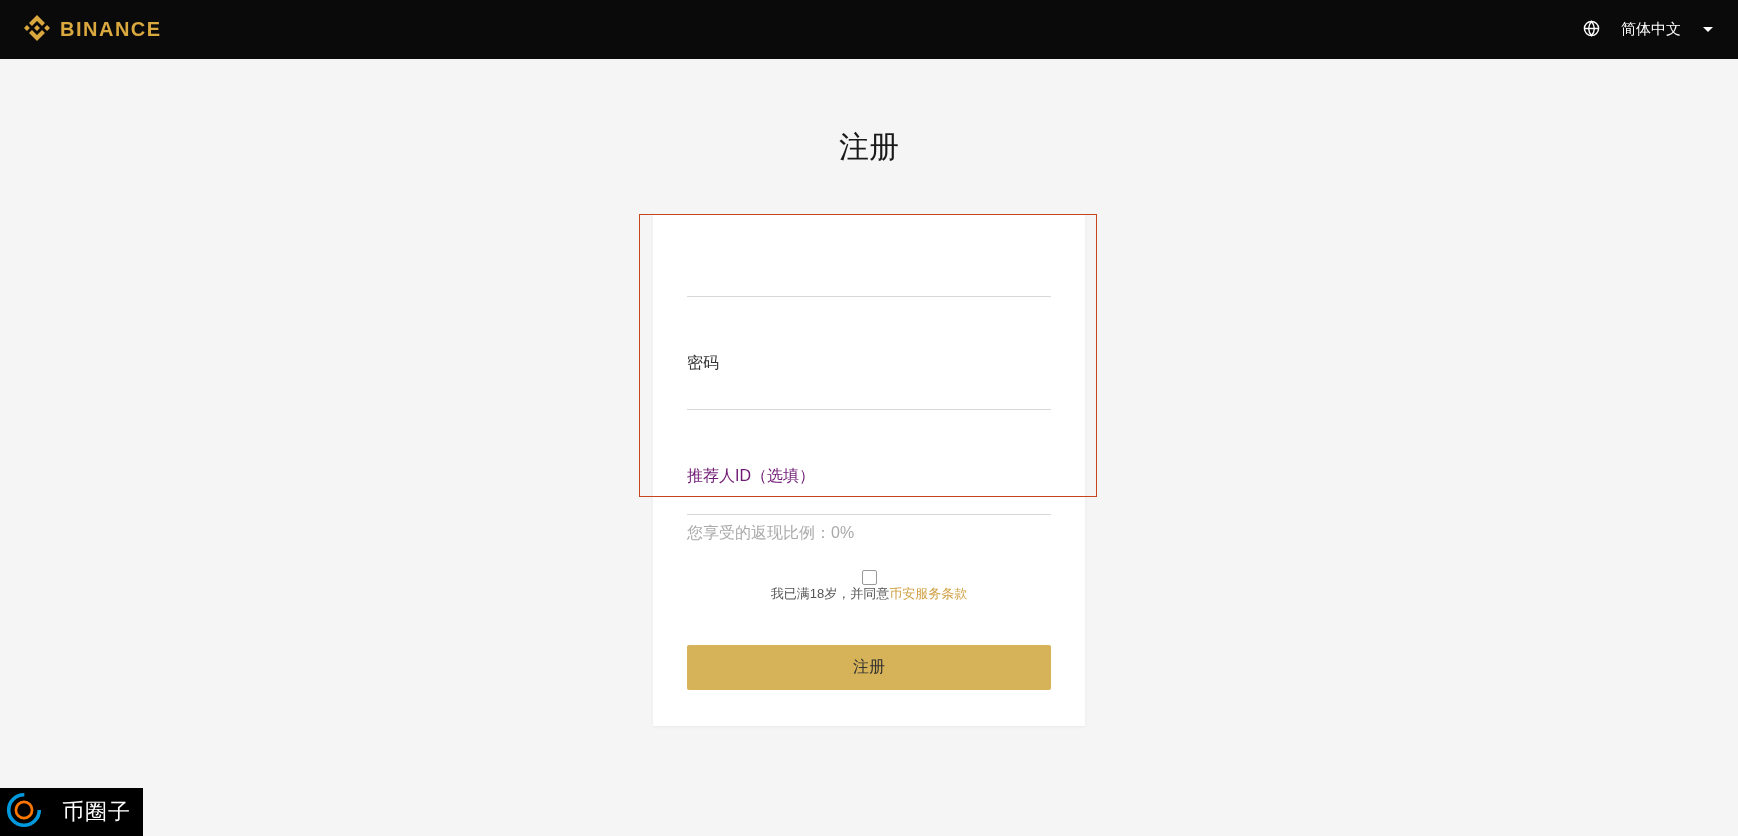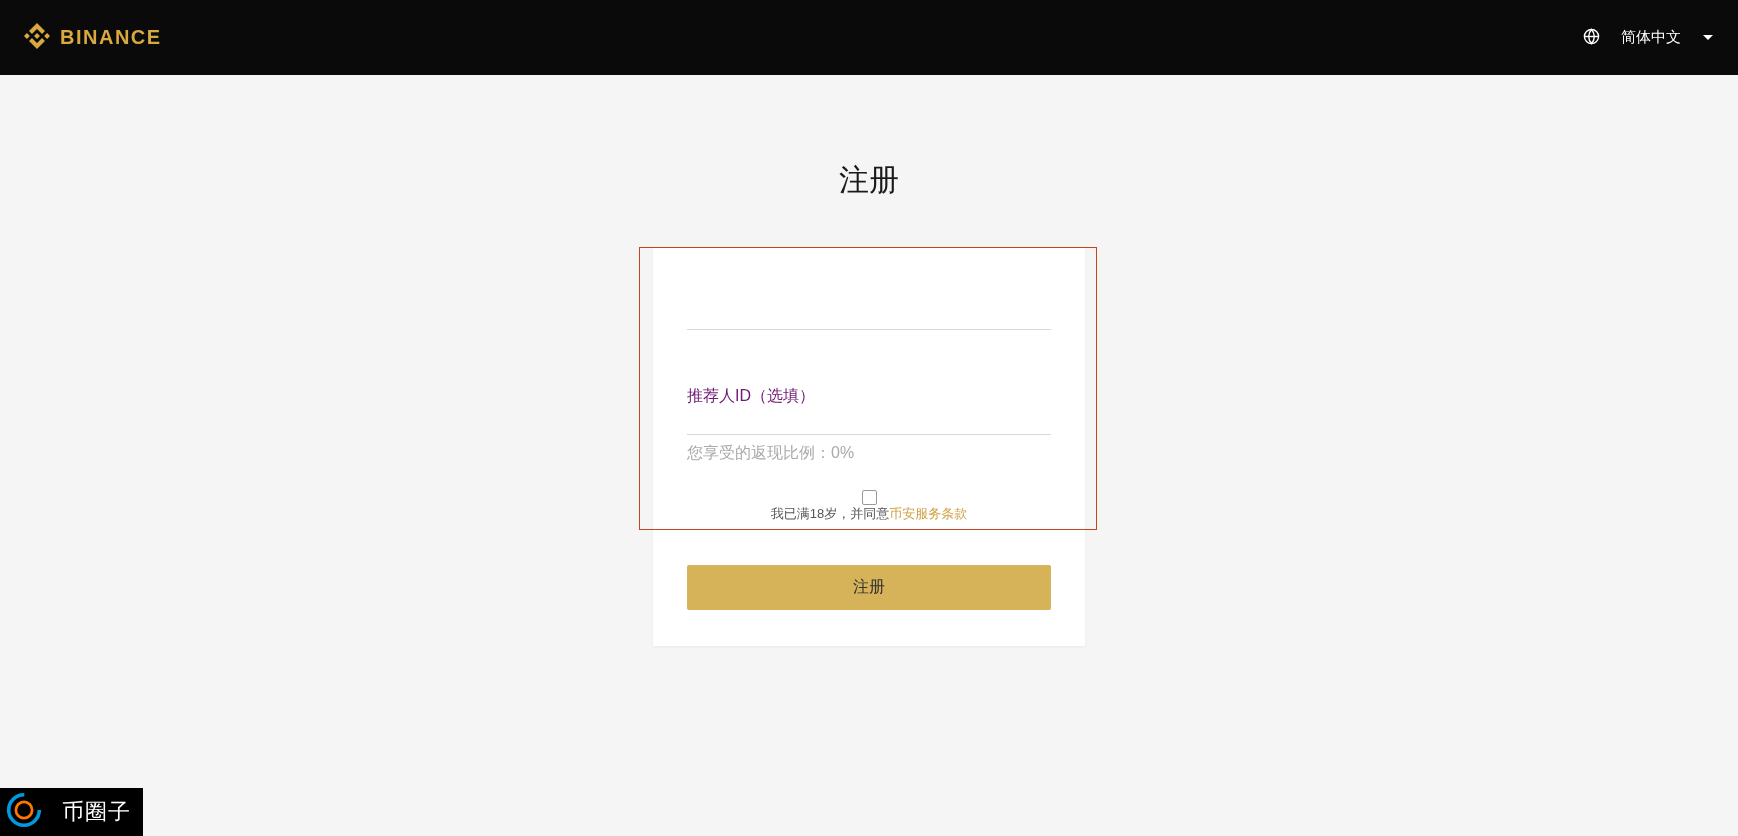--- a/index.html
+++ b/index.html
@@ -12,21 +12,21 @@
       font-family: -apple-system, BlinkMacSystemFont, "Segoe UI", "PingFang SC", "Microsoft YaHei", sans-serif;
       background: #f5f5f5;
       width: 1738px;
       height: 836px;
       overflow: hidden;
       position: relative;
     }
     
     .header {
       background: #0a0a0a;
-      height: 75px;
+      height: 59px;
       display: flex;
       align-items: center;
       justify-content: space-between;
       padding: 0 24px;
     }
     
     .logo {
       display: flex;
       align-items: center;
       gap: 10px;
@@ -61,21 +61,21 @@
     
     .chevron-down {
       width: 12px;
       height: 8px;
     }
     
     .main-content {
       display: flex;
       flex-direction: column;
       align-items: center;
-      padding-top: 85px;
+      padding-top: 68px;
     }
     
     .page-title {
       font-size: 30px;
       font-weight: 400;
       color: #1a1a1a;
       margin-bottom: 47px;
     }
     
     .form-card {
@@ -256,20 +256,24 @@
 
   <div class="form-card">
     <div class="highlight-box"></div>
 
     <div class="form-inner">
       
       <div class="field-group">
         <input type="text" class="field-input" style="">
       </div>
       
+      <div class="field-group">
+        <label class="field-label">密码</label>
+        <input type="password" class="field-input" style="">
+      </div>
       
       <div>
         <label class="referral-label">推荐人ID（选填）</label>
         <input type="text" class="referral-input" style="">
         <div class="rebate-text">您享受的返现比例：0%</div>
       </div>
       
       <div class="agreement-row">
         <div class="checkbox"></div>
         <span class="agreement-text">

